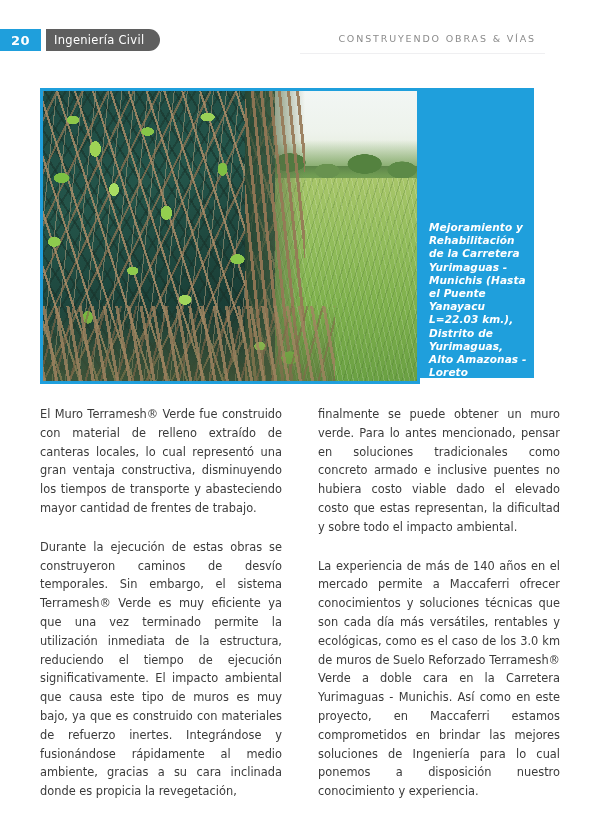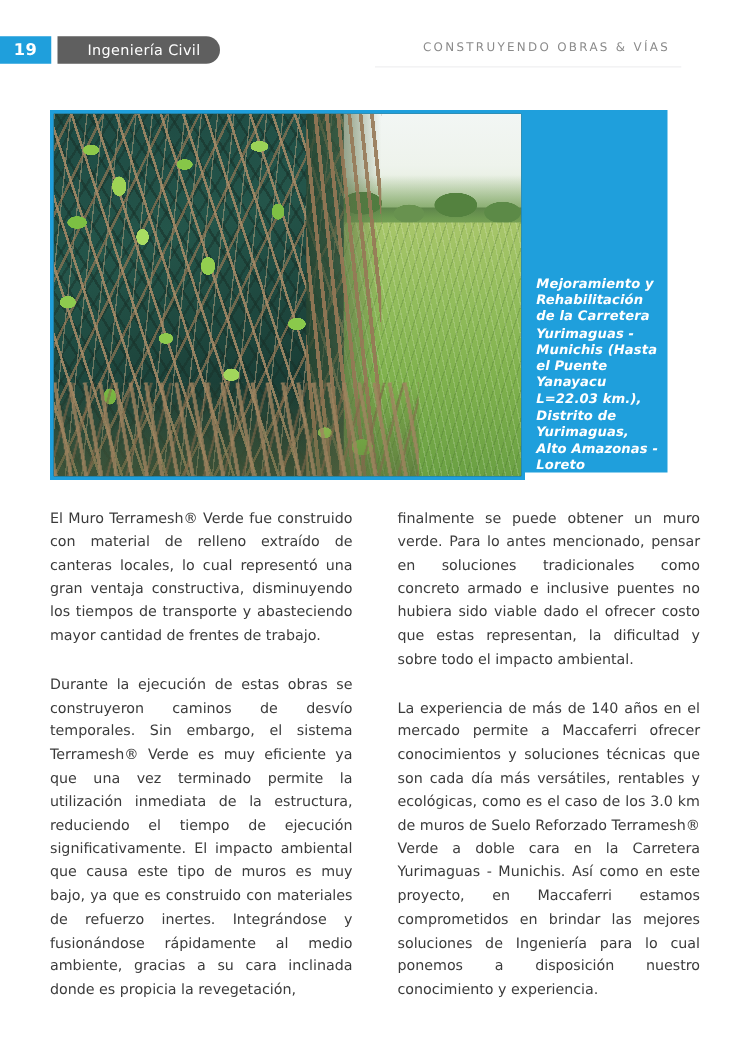--- a/index.html
+++ b/index.html
@@ -37,21 +37,21 @@
     letter-spacing: 0.5px;
     display: flex;
     align-items: center;
     justify-content: center;
   }
   .section-pill {
     position: absolute;
     left: 46px;
     top: 29px;
     height: 22px;
-    padding: 0 16px 0 24px;
+    padding: 0 16px 0 8px;
     background: #5f5f5f;
     border-radius: 0 11px 11px 0;
     color: #ffffff;
     font-size: 11.5px;
     letter-spacing: 0.3px;
     display: flex;
     align-items: center;
   }
   .header-kicker {
     position: absolute;
@@ -235,21 +235,21 @@
     hyphens: manual;
   }
   .col p:last-child {
     margin-bottom: 0;
   }
 </style>
 </head>
 <body>
 
 <div class="header">
-  <div class="page-number-badge">19</div>
+  <div class="page-number-badge">20</div>
   <div class="section-pill">Ingeniería Civil</div>
   <div class="header-kicker">CONSTRUYENDO OBRAS &amp; VÍAS</div>
   <div class="header-rule"></div>
 </div>
 
 <div class="figure">
   <div class="photo-frame">
     <div class="photo-inner">
       <div class="ph-sky"></div>
       <div class="ph-treeline"></div>
@@ -265,16 +265,16 @@
 <div class="caption-box">
   <div class="caption-text">Mejoramiento y Rehabilitación de la Carretera Yurimaguas - Munichis (Hasta el Puente Yanayacu L=22.03 km.), Distrito de Yurimaguas, Alto Amazonas - Loreto</div>
 </div>
 
 <div class="columns">
   <div class="col">
     <p>El Muro Terramesh® Verde fue construido con material de relleno extraído de canteras locales, lo cual representó una gran ventaja constructiva, disminuyendo los tiempos de transporte y abasteciendo mayor cantidad de frentes de trabajo.</p>
     <p>Durante la ejecución de estas obras se construyeron caminos de desvío temporales. Sin embargo, el sistema Terramesh® Verde es muy eficiente ya que una vez terminado permite la utilización inmediata de la estructura, reduciendo el tiempo de ejecución significativamente. El impacto ambiental que causa este tipo de muros es muy bajo, ya que es construido con materiales de refuerzo inertes. Integrándose y fusionándose rápidamente al medio ambiente, gracias a su cara inclinada donde es propicia la revegetación,</p>
   </div>
   <div class="col">
-    <p>finalmente se puede obtener un muro verde. Para lo antes mencionado, pensar en soluciones tradicionales como concreto armado e inclusive puentes no hubiera sido viable dado el ofrecer costo que estas representan, la dificultad y sobre todo el impacto ambiental.</p>
+    <p>finalmente se puede obtener un muro verde. Para lo antes mencionado, pensar en soluciones tradicionales como concreto armado e inclusive puentes no hubiera costo viable dado el elevado costo que estas representan, la dificultad y sobre todo el impacto ambiental.</p>
     <p>La experiencia de más de 140 años en el mercado permite a Maccaferri ofrecer conocimientos y soluciones técnicas que son cada día más versátiles, rentables y ecológicas, como es el caso de los 3.0 km de muros de Suelo Reforzado Terramesh® Verde a doble cara en la Carretera Yurimaguas - Munichis. Así como en este proyecto, en Maccaferri estamos comprometidos en brindar las mejores soluciones de Ingeniería para lo cual ponemos a disposición nuestro conocimiento y experiencia.</p>
   </div>
 </div>
 
 </body></html>

